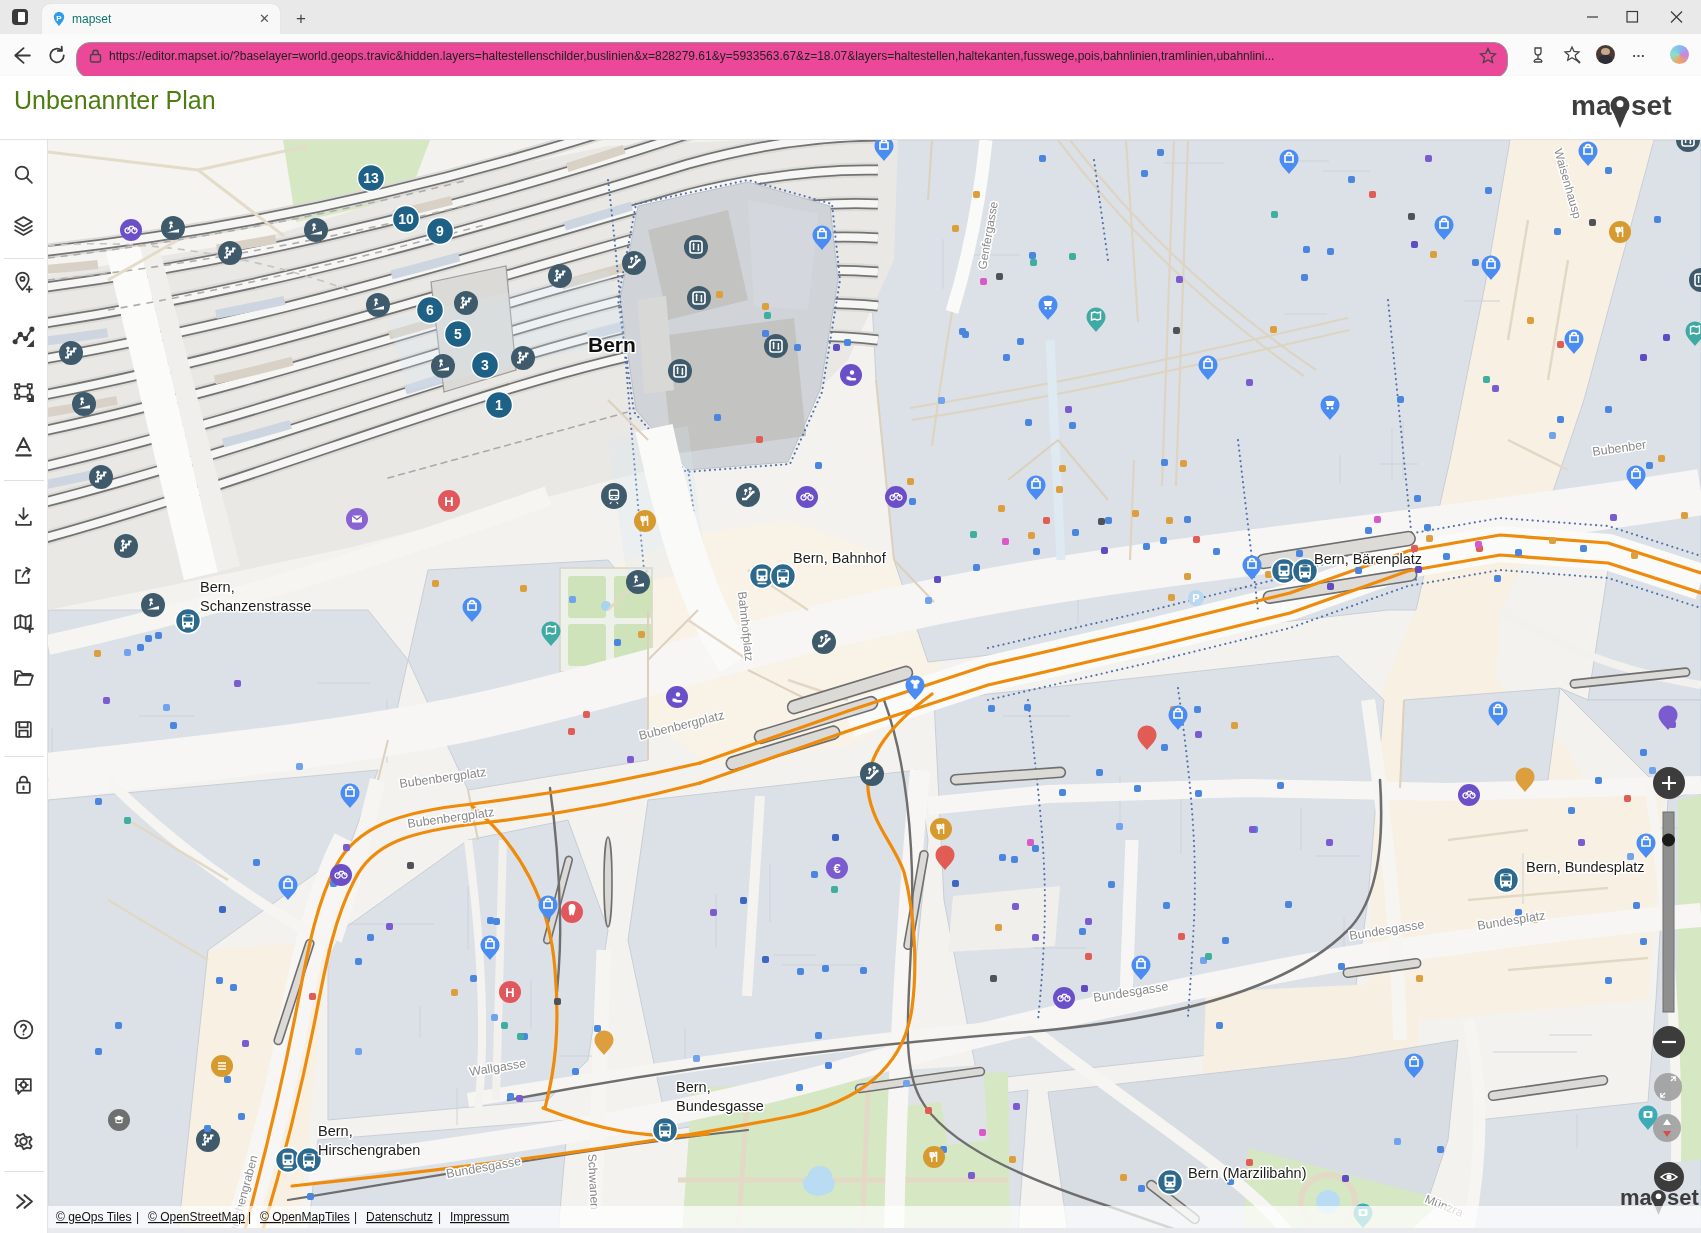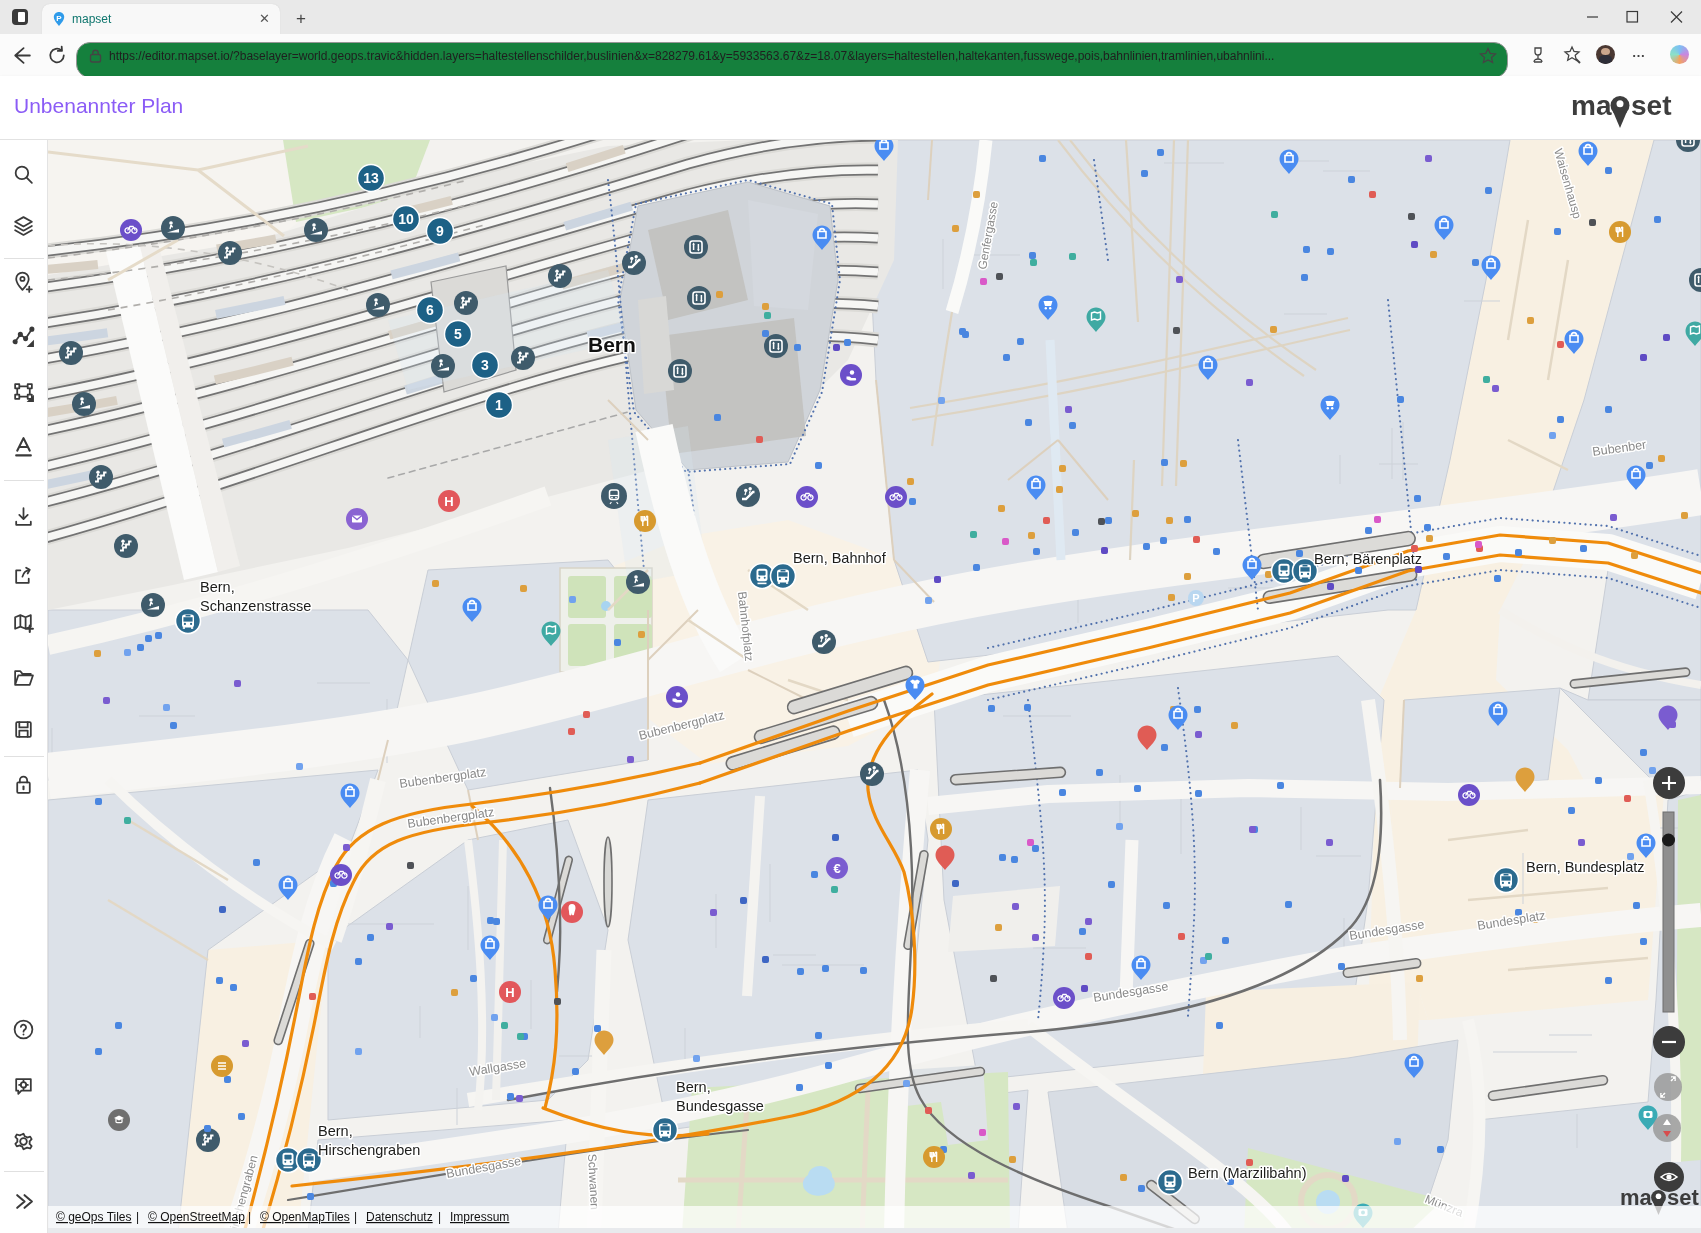--- a/index.html
+++ b/index.html
@@ -4,24 +4,24 @@
 body{width:1701px;height:1233px;font-family:"Liberation Sans",sans-serif;overflow:hidden;background:#fff}
 #tabstrip{position:absolute;left:0;top:0;width:1701px;height:34px;background:#e9e9e9}
 #tab{position:absolute;left:42px;top:4px;width:238px;height:30px;background:#f8f8f8;border-radius:8px 8px 0 0;box-shadow:0 0 1px #c8c8c8}
 #tab .title{position:absolute;left:30px;top:8px;font-size:12px;color:#0f766e}
 #tab .close{position:absolute;right:10px;top:7px;font-size:13px;color:#555}
 #newtab{position:absolute;left:296px;top:9px;font-size:17px;color:#444;font-weight:300}
 #tabsearch{position:absolute;left:12px;top:9px;width:16px;height:16px;border:2px solid #3a3a3a;border-radius:4px;background:#3a3a3a}
 #tabsearch:after{content:"";position:absolute;left:4px;top:1px;width:7px;height:10px;background:#fff;border-radius:1px}
 #winctl{position:absolute;right:12px;top:8px;color:#333;font-size:13px;letter-spacing:0}
 #urlrow{position:absolute;left:0;top:34px;width:1701px;height:42px;background:#fbfbfb}
-#pill{position:absolute;left:76px;top:8px;width:1432px;height:36px;border:1.5px solid #969696;border-radius:14px;background:#15803d}
+#pill{position:absolute;left:76px;top:8px;width:1432px;height:36px;border:1.5px solid #969696;border-radius:14px;background:#ec4899}
 #urltext{position:absolute;left:32px;top:6px;font-size:12px;color:#1f1f1f;white-space:nowrap;width:1380px;overflow:hidden}
 #appheader{position:absolute;left:0;top:76px;width:1701px;height:64px;background:#fff;border-bottom:1px solid #e2e2e2;box-shadow:0 1px 3px rgba(0,0,0,.08)}
-#apptitle{position:absolute;left:14px;top:18px;font-size:21px;color:#8b5cf6}
+#apptitle{position:absolute;left:14px;top:10px;font-size:25px;color:#4d7c0f}
 #sidebar{position:absolute;left:0;top:140px;width:48px;height:1093px;background:#fff;border-right:1px solid #e3e3e3}
 #map{position:absolute;left:48px;top:140px}
 .sep{position:absolute;left:4px;width:40px;height:1px;background:#e0e0e0}
 svg.ic{position:absolute;left:12px;width:23px;height:23px;stroke:#3a3a3a;stroke-width:1.7;fill:none;stroke-linecap:round;stroke-linejoin:round}
 </style></head><body>
 <div id="tabstrip">
     <div id="tabsearch"></div>
     <div id="tab">
       <svg style="position:absolute;left:9px;top:7px" width="16" height="16" viewBox="0 0 16 16">
         <path d="M8,1 C11,1 13.2,3.2 13.2,6 C13.2,9.5 8,15 8,15 C8,15 2.8,9.5 2.8,6 C2.8,3.2 5,1 8,1 Z" fill="#2f9bea"></path>

